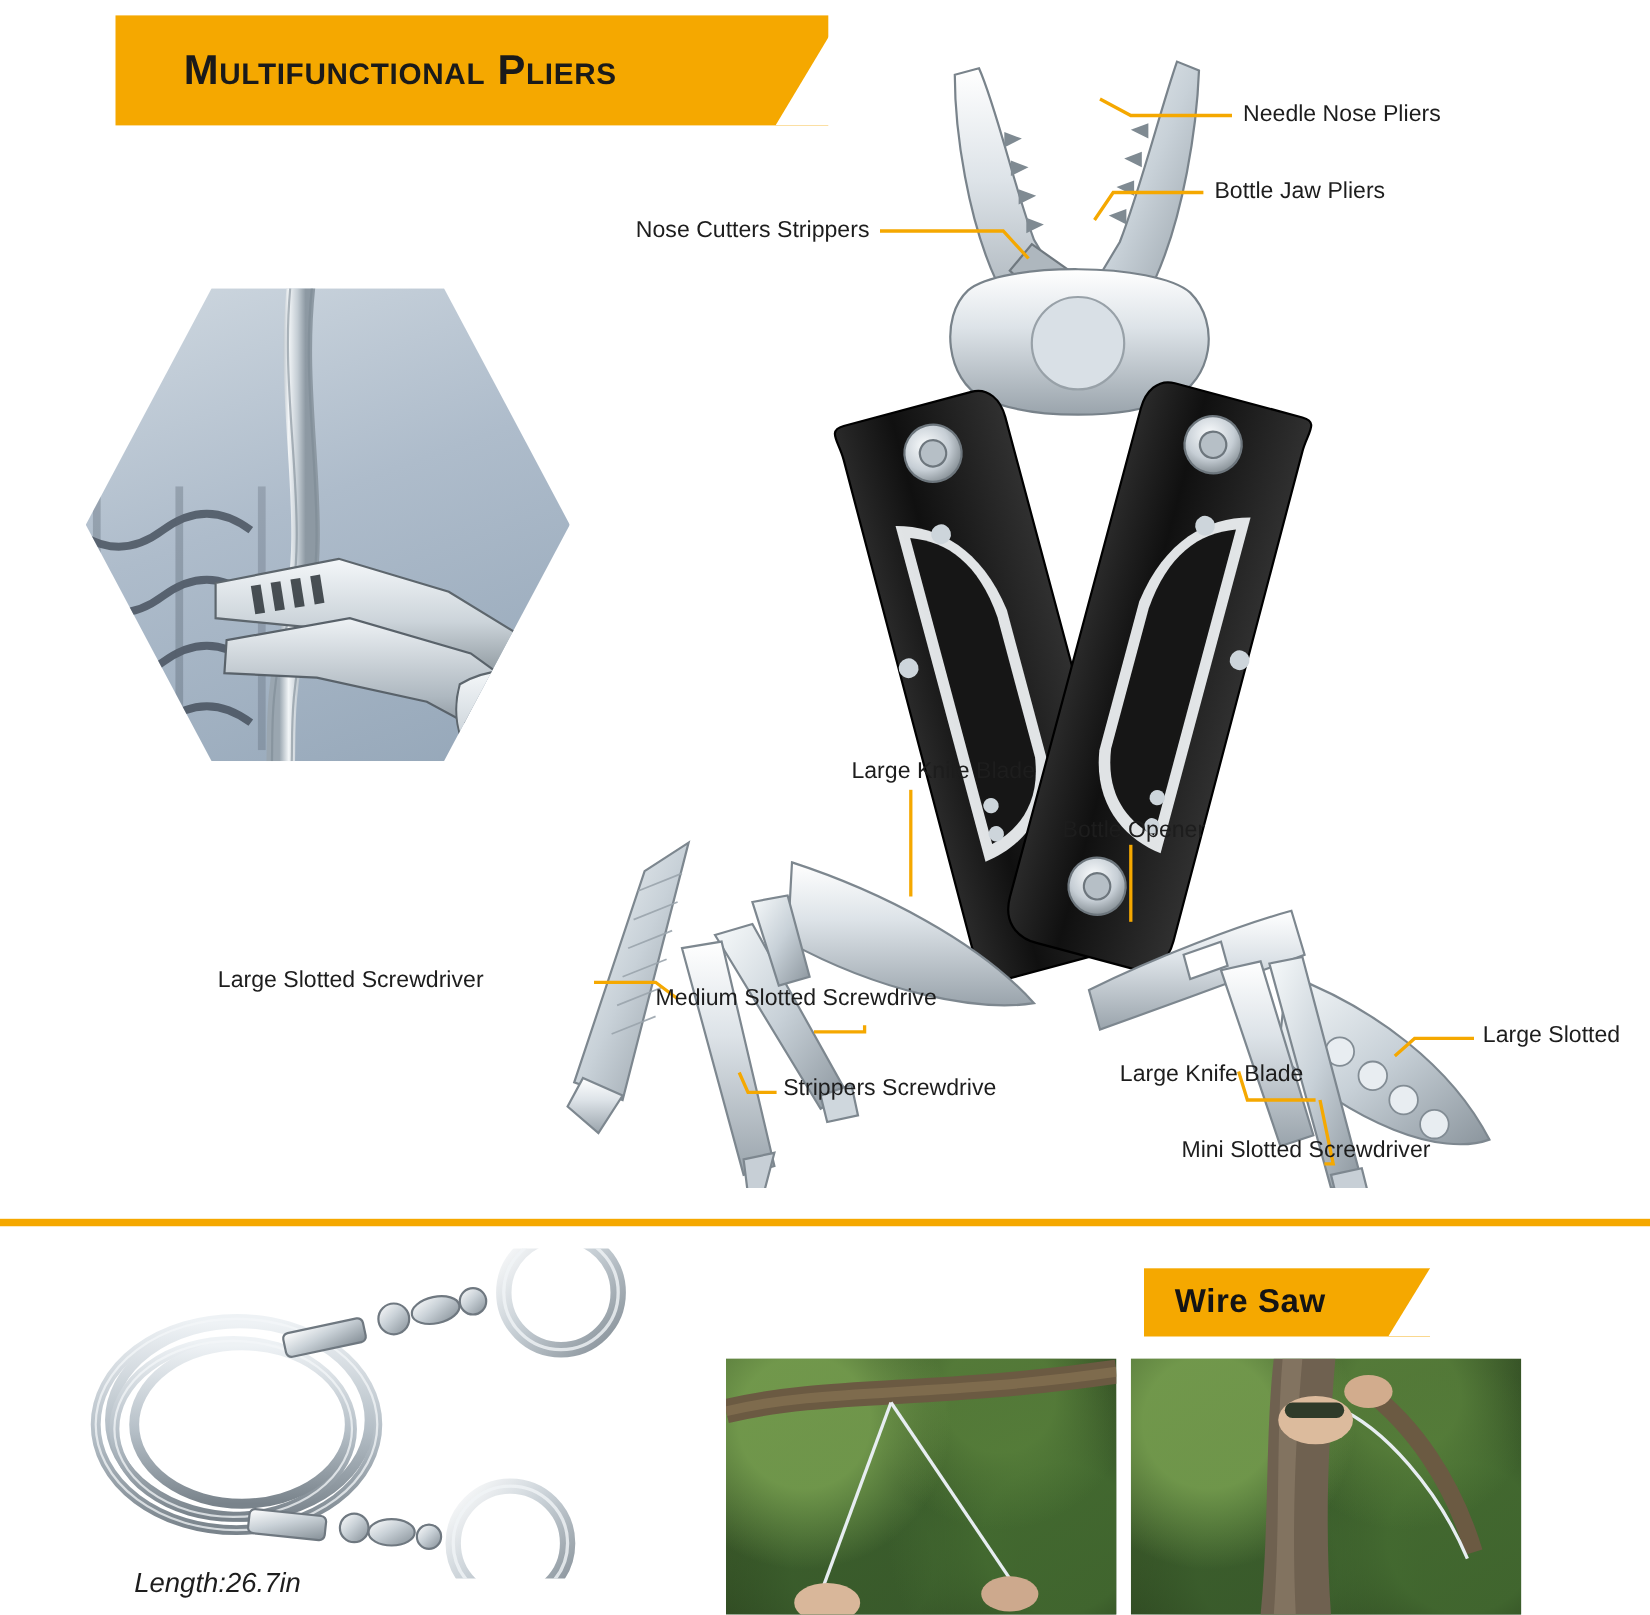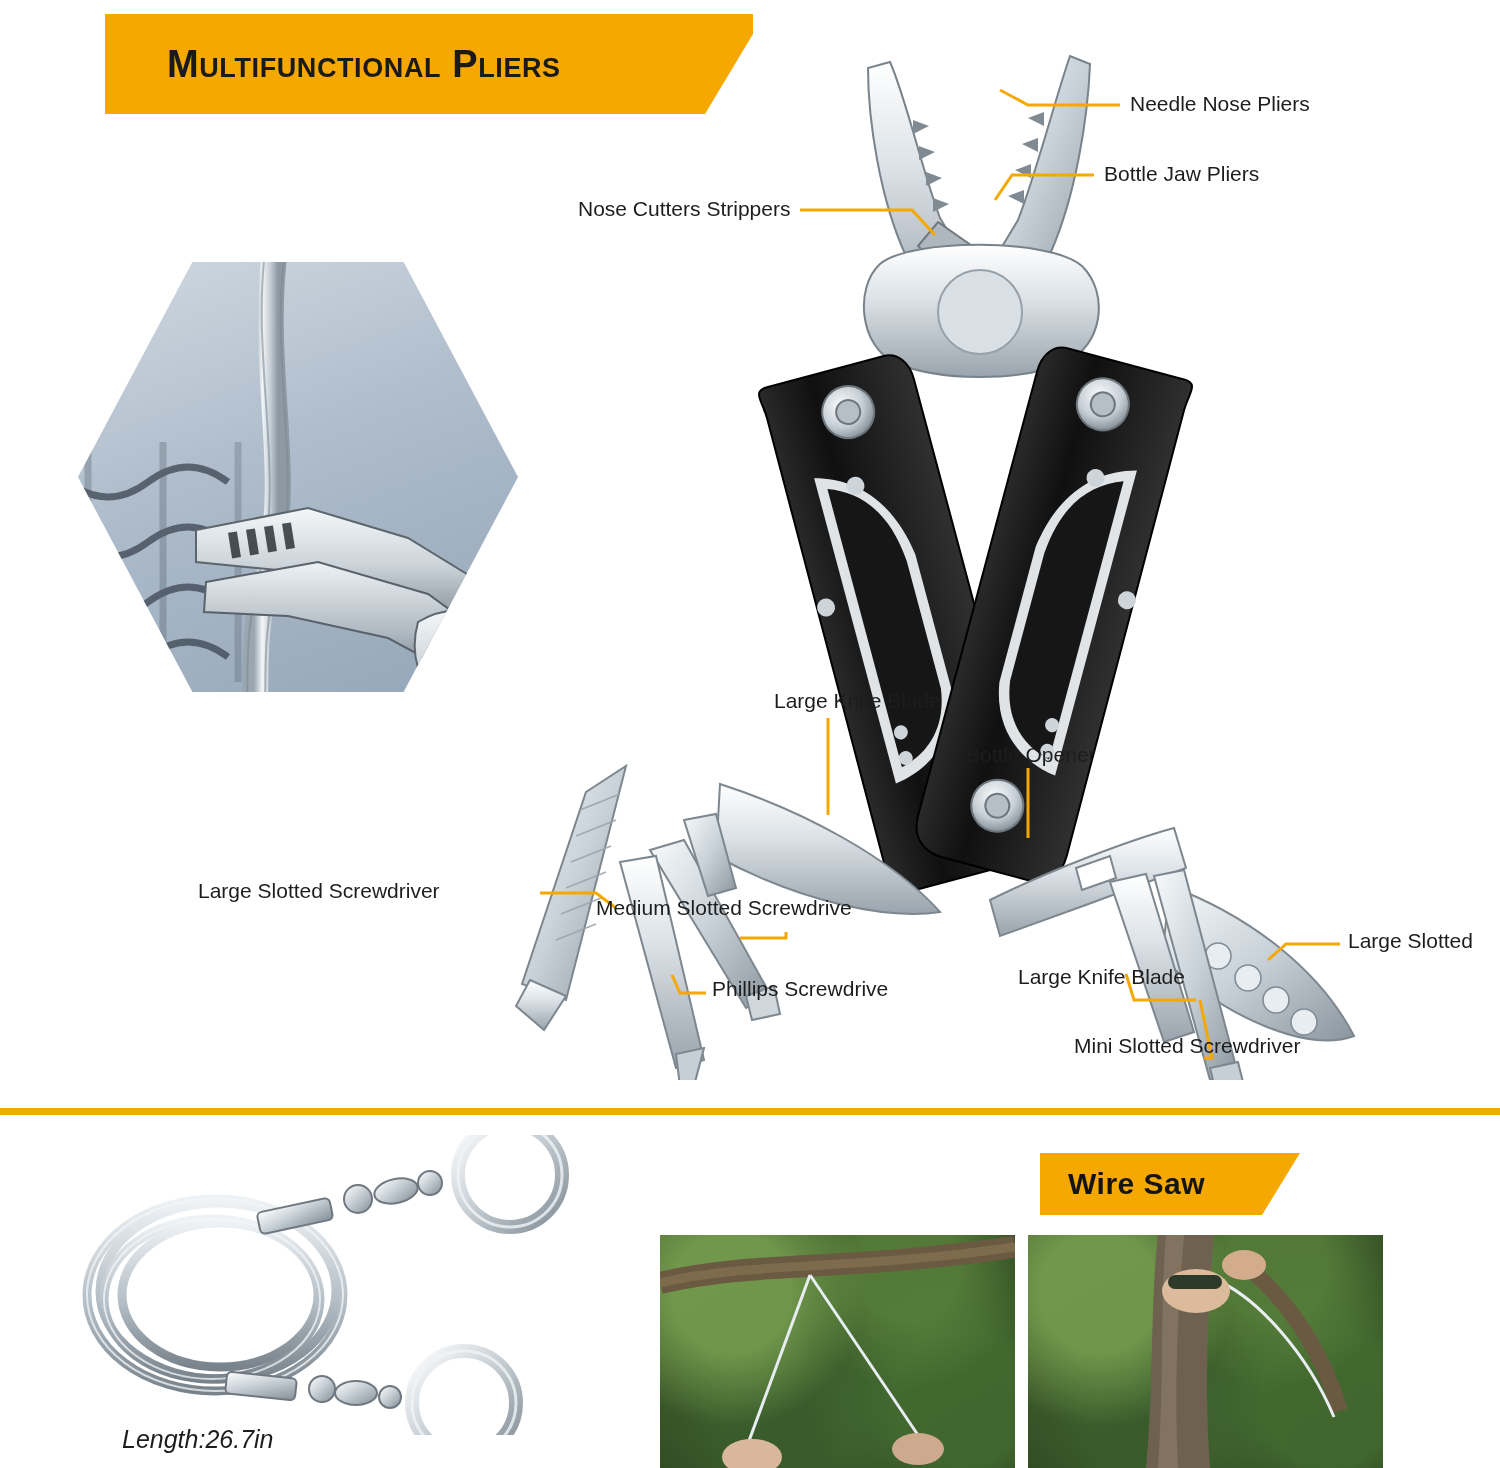--- a/index.html
+++ b/index.html
@@ -393,21 +393,21 @@
       </g>
     </svg>
 
     <div class="callout" style="left:1130px; top:93px;">Needle Nose Pliers</div>
     <div class="callout" style="left:1104px; top:163px;">Bottle Jaw Pliers</div>
     <div class="callout" style="left:578px; top:198px;">Nose Cutters Strippers</div>
     <div class="callout" style="left:774px; top:690px;">Large Knife Blade</div>
     <div class="callout" style="left:966px; top:700px;margin-top:44px;">Bottle Opener</div>
     <div class="callout" style="left:198px; top:880px;">Large Slotted Screwdriver</div>
     <div class="callout" style="left:596px; top:897px;">Medium Slotted Screwdrive</div>
-    <div class="callout" style="left:712px; top:978px;">Phillips Screwdrive</div>
+    <div class="callout" style="left:712px; top:978px;">Strippers Screwdrive</div>
     <div class="callout" style="left:1018px; top:966px;">Large Knife Blade</div>
     <div class="callout" style="left:1074px; top:1035px;">Mini Slotted Screwdriver</div>
     <div class="callout" style="left:1348px; top:930px;">Large Slotted</div>
   </div>
 
   <div class="divider"></div>
 
   <div class="bottom-section">
 
     <div class="wiresaw-banner">

